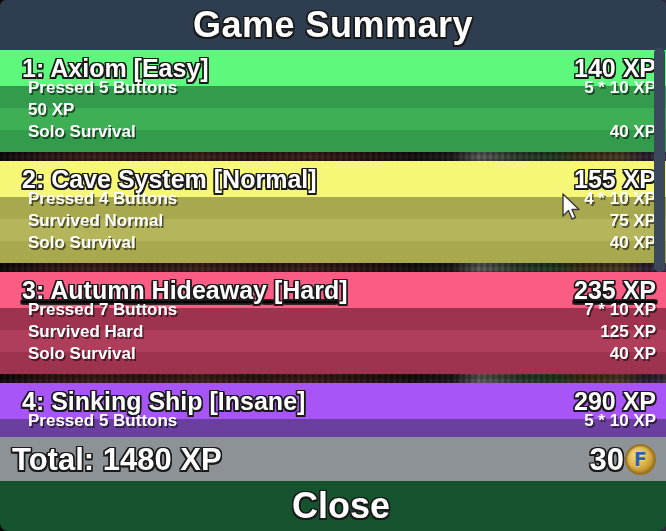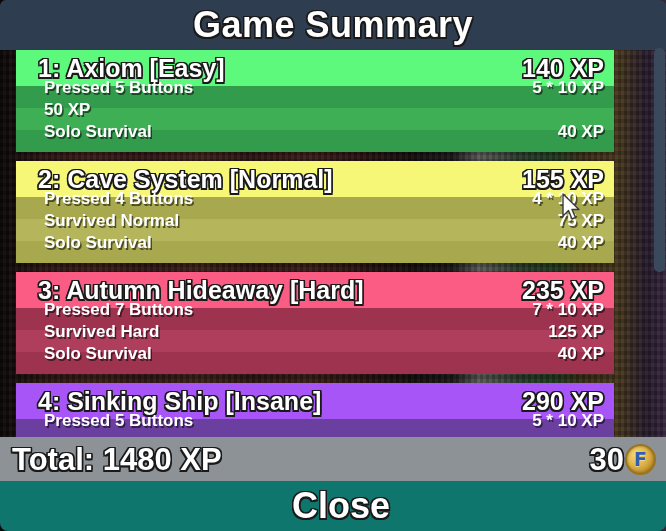--- a/index.html
+++ b/index.html
@@ -57,21 +57,21 @@
     font-size:36px; font-weight:bold; letter-spacing:.5px;
     line-height:1;
   }
 
   
   .viewport {
     position:absolute; left:0; top:50px; width:666px; height:387px;
     overflow:hidden;
   }
 
-  .section { width:598px;margin-left:16px; }
+  .section { width:666px; }
   .gap { height:9px; }
 
   .sec-head {
     height:36px; display:flex; align-items:center;
     padding:0 10px 0 22px;
   }
   .sec-head .name { font-size:25px; font-weight:bold; line-height:1; flex:1 1 auto; white-space:nowrap; }
   .sec-head .xp   { font-size:25px; font-weight:bold; line-height:1; white-space:nowrap; }
 
   .row {
@@ -172,21 +172,21 @@
             <div class="label stext">Survived Normal</div>
             <div class="val stext">75 XP</div>
           </div>
           <div class="row" style="background: rgb(168, 168, 78);">
             <div class="label stext">Solo Survival</div>
             <div class="val stext">40 XP</div>
           </div>
         </div>
         <div class="gap"></div>
         <div class="section">
-          <div class="sec-head" style="background: rgb(250, 92, 132);">
+          <div class="sec-head" style="background: rgb(250, 92, 132); text-decoration: underline;">
             <div class="name otext">3: Autumn Hideaway [Hard]</div>
             <div class="xp otext">235 XP</div>
           </div>
           <div class="row" style="background: rgb(158, 51, 80);">
             <div class="label stext">Pressed 7 Buttons</div>
             <div class="val stext">7 * 10 XP</div>
           </div>
           <div class="row" style="background: rgb(174, 62, 92);">
             <div class="label stext">Survived Hard</div>
             <div class="val stext">125 XP</div>
@@ -217,21 +217,21 @@
   <div class="totalbar" style="background: rgb(140, 146, 150); padding-left: 12px;">
     <div class="tl otext">Total: 1480 XP</div>
     <div class="right">
       <div class="cnt otext">30</div>
       <div class="coin">
         <span class="f">F</span>
       </div>
     </div>
   </div>
 
-  <div class="closebtn" style="background: #0f766e; padding-left: 16px;">
+  <div class="closebtn" style="background: #14532d; padding-left: 16px;">
     <div class="c otext">Close</div>
   </div>
 
   <svg class="cursor" viewBox="0 0 22 30">
     <path d="M2,1 L2,23 L7.5,17.5 L11,26 L14.5,24.5 L11,16.5 L18,16.5 Z" fill="#ffffff" stroke="#3a3a3a" stroke-width="1.4" stroke-linejoin="round"></path>
   </svg>
 
 </div>
 
 </body></html>

